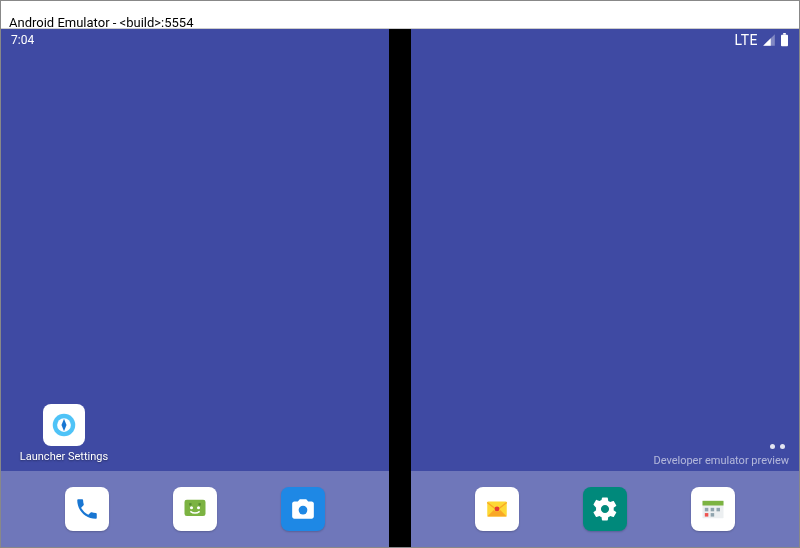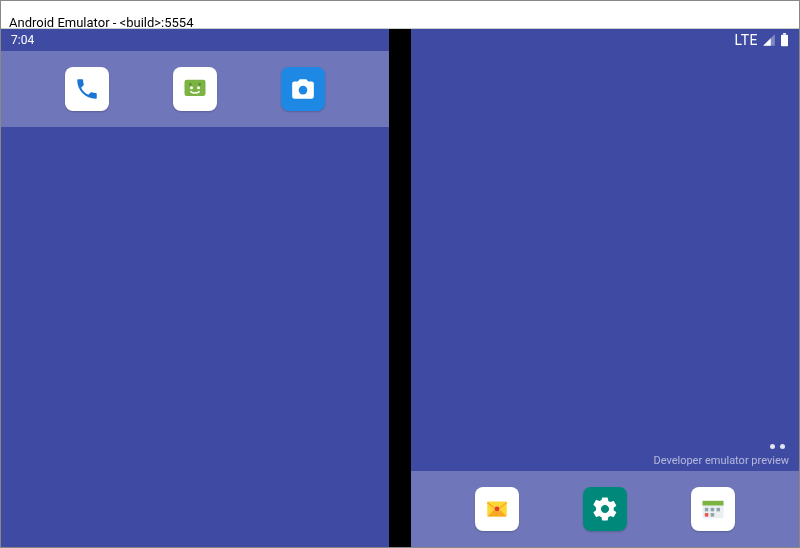--- a/index.html
+++ b/index.html
@@ -118,20 +118,32 @@
 <div class="window-title">
   <span>Android Emulator - &lt;build&gt;:5554</span>
 </div>
 
 <div class="emulator">
 
   <div class="pane left">
     <div class="status-bar">
       <span>7:04</span>
       <span></span>
+    </div>
+    <div class="content">
+      <div class="app-shortcut">
+        <div class="icon-wrap">
+          <svg width="30" height="30" viewBox="0 0 24 24">
+            <circle cx="12" cy="12" r="9" fill="#4fc3f7"></circle>
+            <circle cx="12" cy="12" r="5.5" fill="#fff"></circle>
+            <path d="M12 7 L14 12 L12 17 L10 12 Z" fill="#1976d2"></path>
+          </svg>
+        </div>
+        <div class="label">Launcher Settings</div>
+      </div>
     </div>
     <div class="dock">
       <div class="dock-icon">
         <svg width="26" height="26" viewBox="0 0 24 24">
           <path fill="#1976d2" d="M6.6 10.8c1.4 2.8 3.8 5.2 6.6 6.6l2.2-2.2c.3-.3.7-.4 1-.2 1.1.4 2.3.6 3.6.6.6 0 1 .4 1 1v3.4c0 .6-.4 1-1 1C10.6 21 3 13.4 3 4c0-.6.4-1 1-1h3.4c.6 0 1 .4 1 1 0 1.3.2 2.5.6 3.6.1.3 0 .8-.2 1l-2.2 2.2z"></path>
         </svg>
       </div>
       <div class="dock-icon">
         <svg width="28" height="28" viewBox="0 0 24 24">
           <rect x="3" y="4" width="18" height="14" rx="2" fill="#7cb342"></rect>

